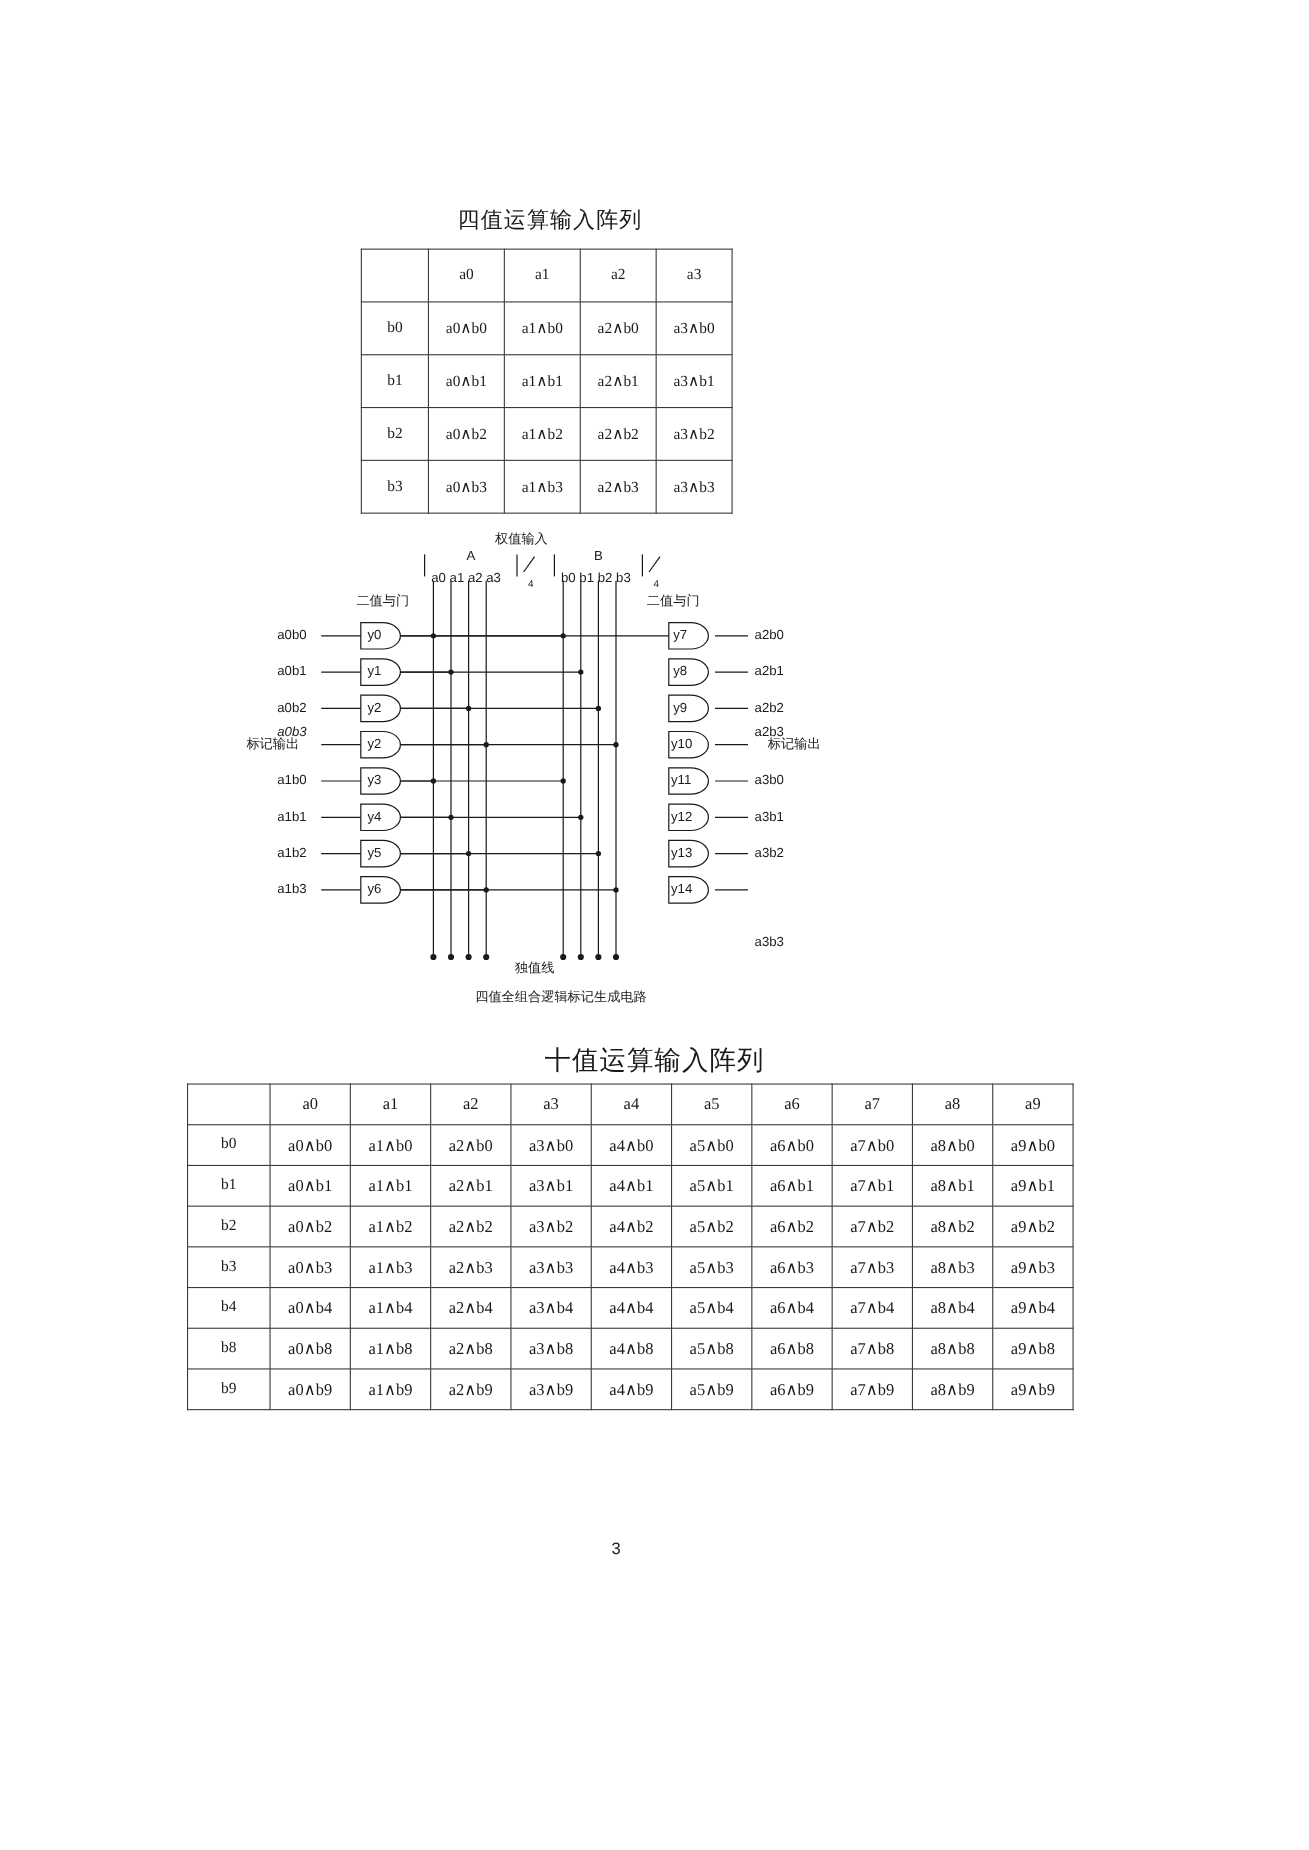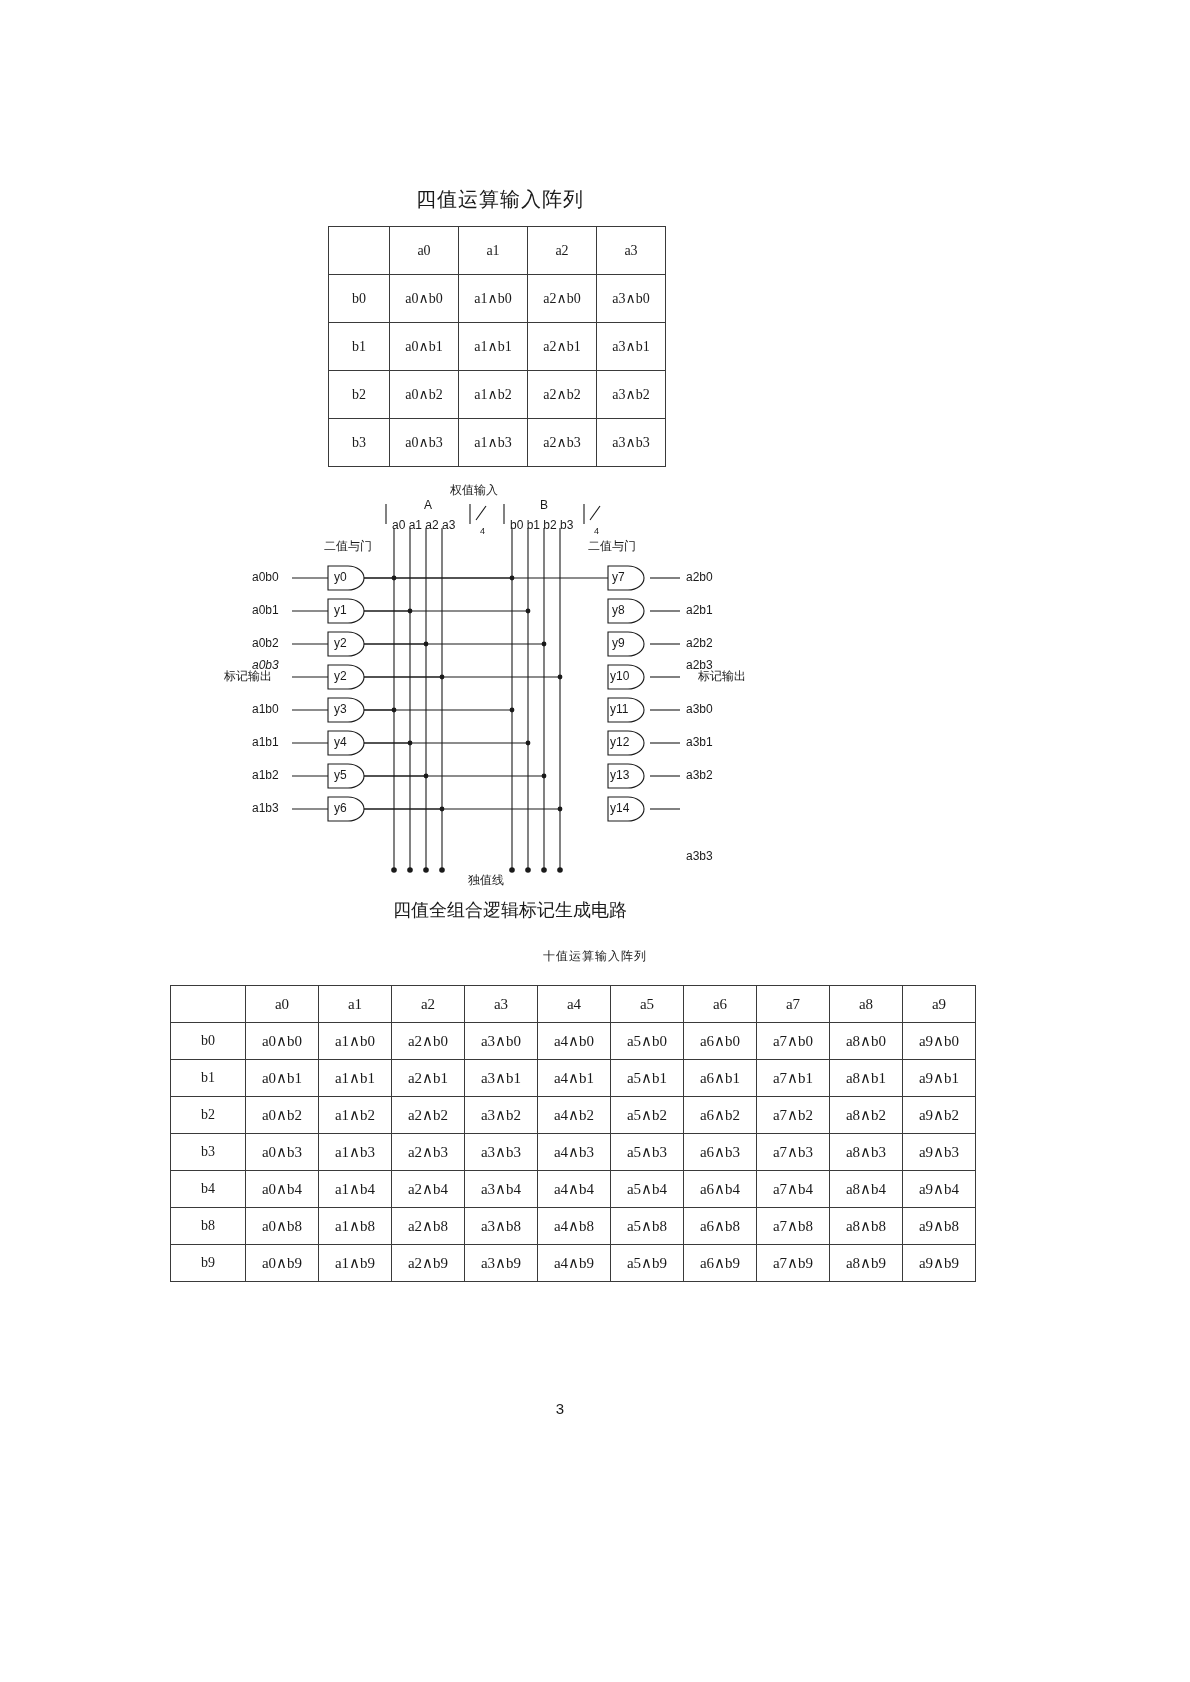--- a/index.html
+++ b/index.html
@@ -62,31 +62,31 @@
   .circuit svg { display: block; }
   .c-label {
     position: absolute;
     white-space: nowrap;
   }
   .cap-circuit {
     position: absolute;
     left: 180px; top: 898px;
     width: 660px;
     text-align: center;
-    font-size: 18px;
+    font-size: 12px;
     font-family: "Liberation Sans", sans-serif;
   }
 
   
   .t2-title {
     position: absolute;
     left: 0; top: 948px;
     width: 1190px;
     text-align: center;
-    font-size: 12px;
+    font-size: 24px;
     letter-spacing: 1px;
   }
   .t2 {
     position: absolute;
     left: 170px; top: 985px;
   }
   .t2 td, .t2 th {
     width: 70px;
     height: 34px;
     font-size: 15px;

